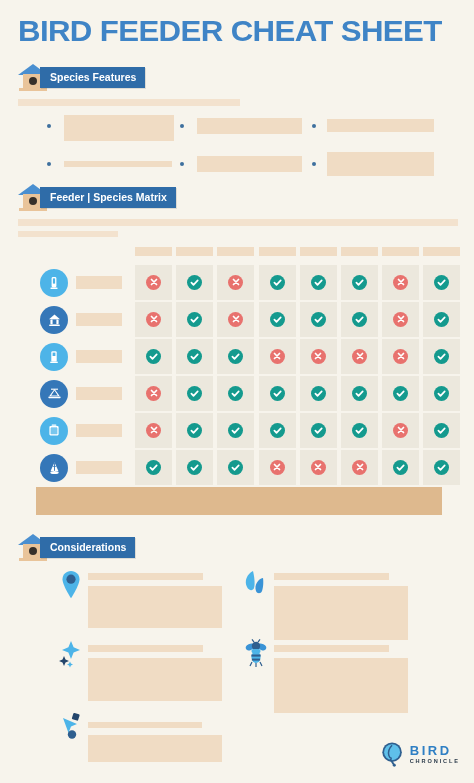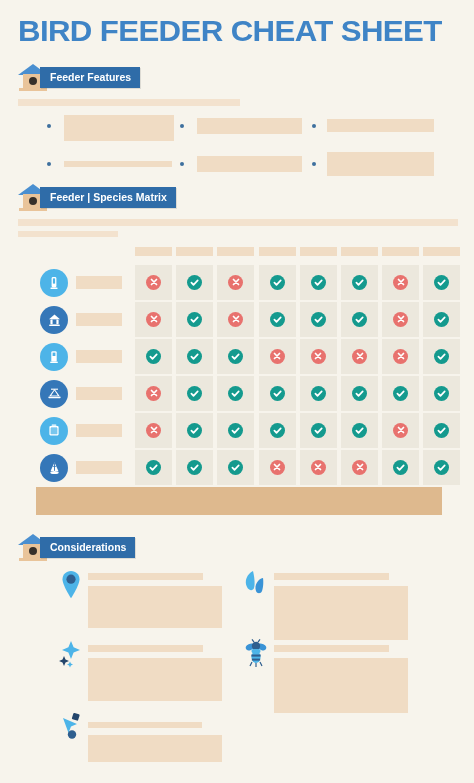--- a/index.html
+++ b/index.html
@@ -176,21 +176,21 @@
 
   <div class="title">BIRD FEEDER CHEAT SHEET</div>
 
   <div class="section-head" style="left:18px; top:66px;">
     <div class="birdhouse">
       <div class="bh-roof"></div>
         <div class="bh-body"></div>
         <div class="bh-hole"></div>
         <div class="bh-base"></div>
     </div>
-    <div class="badge">Feeder Features</div>
+    <div class="badge">Species Features</div>
   </div>
 
   <div class="bar light" style="left:18px; top:99px; width:222px; height:7px;"></div>
 
   <div class="bullet-dot" style="left:47px; top:124px;"></div>
   <div class="bar" style="left:64px; top:115px; width:110px; height:26px;"></div>
   <div class="bullet-dot" style="left:180px; top:124px;"></div>
   <div class="bar" style="left:197px; top:118px; width:105px; height:16px;"></div>
   <div class="bullet-dot" style="left:312px; top:124px;"></div>
   <div class="bar" style="left:327px; top:119px; width:107px; height:13px;"></div>
@@ -626,14 +626,27 @@
   <div class="cons-icon" style="left:60px; top:712px;">
     <svg width="26" height="30" viewBox="0 0 26 30">
       <path d="M3 6l14 6-6 2.5L8.5 21z" fill="#4db4e8"></path>
       <rect x="12.5" y="1.5" width="6.5" height="6.5" rx="1" fill="#24456b" transform="rotate(18 15.7 4.7)"></rect>
       <circle cx="12" cy="22.5" r="4.2" fill="#2f5f8f"></circle>
     </svg>
   </div>
   <div class="bar" style="left:88px; top:722px; width:114px; height:6px;"></div>
   <div class="bar" style="left:88px; top:735px; width:134px; height:27px;"></div>
 
+  <div class="logo">
+    <svg class="logo-mark" viewBox="0 0 28 28">
+      <circle cx="13" cy="12" r="10.5" fill="#2f5f8f"></circle>
+      <circle cx="13" cy="12" r="8.6" fill="#5fc0ea"></circle>
+      <path d="M13 4.5c-3 3-4.5 7-3.5 11 .4 1.7 1.6 3 3.2 3.4" stroke="#2f5f8f" stroke-width="1.6" fill="none"></path>
+      <path d="M11 19.5l4 6" stroke="#2f5f8f" stroke-width="2" fill="none"></path>
+      <circle cx="15.4" cy="26" r="1.6" fill="#2f5f8f"></circle>
+    </svg>
+    <div class="logo-text">
+      <div class="logo-bird">BIRD</div>
+      <div class="logo-chron">CHRONICLE</div>
+    </div>
+  </div>
 
 </div>
 
 </body></html>

